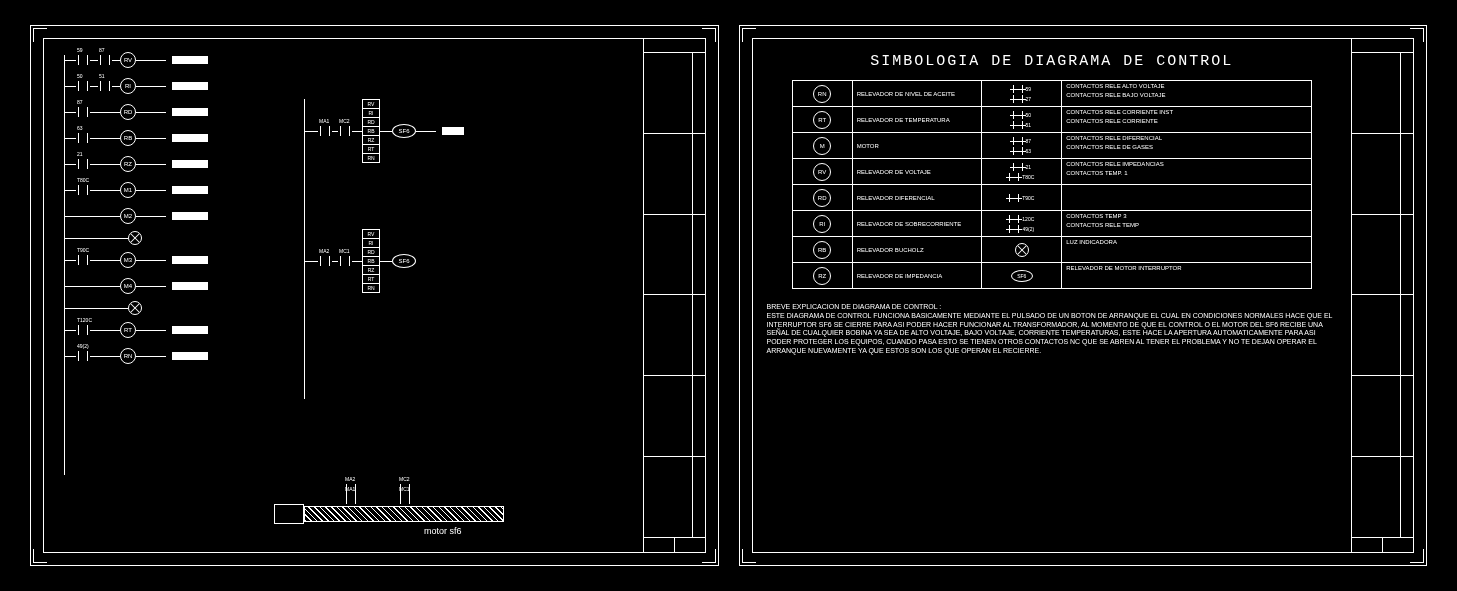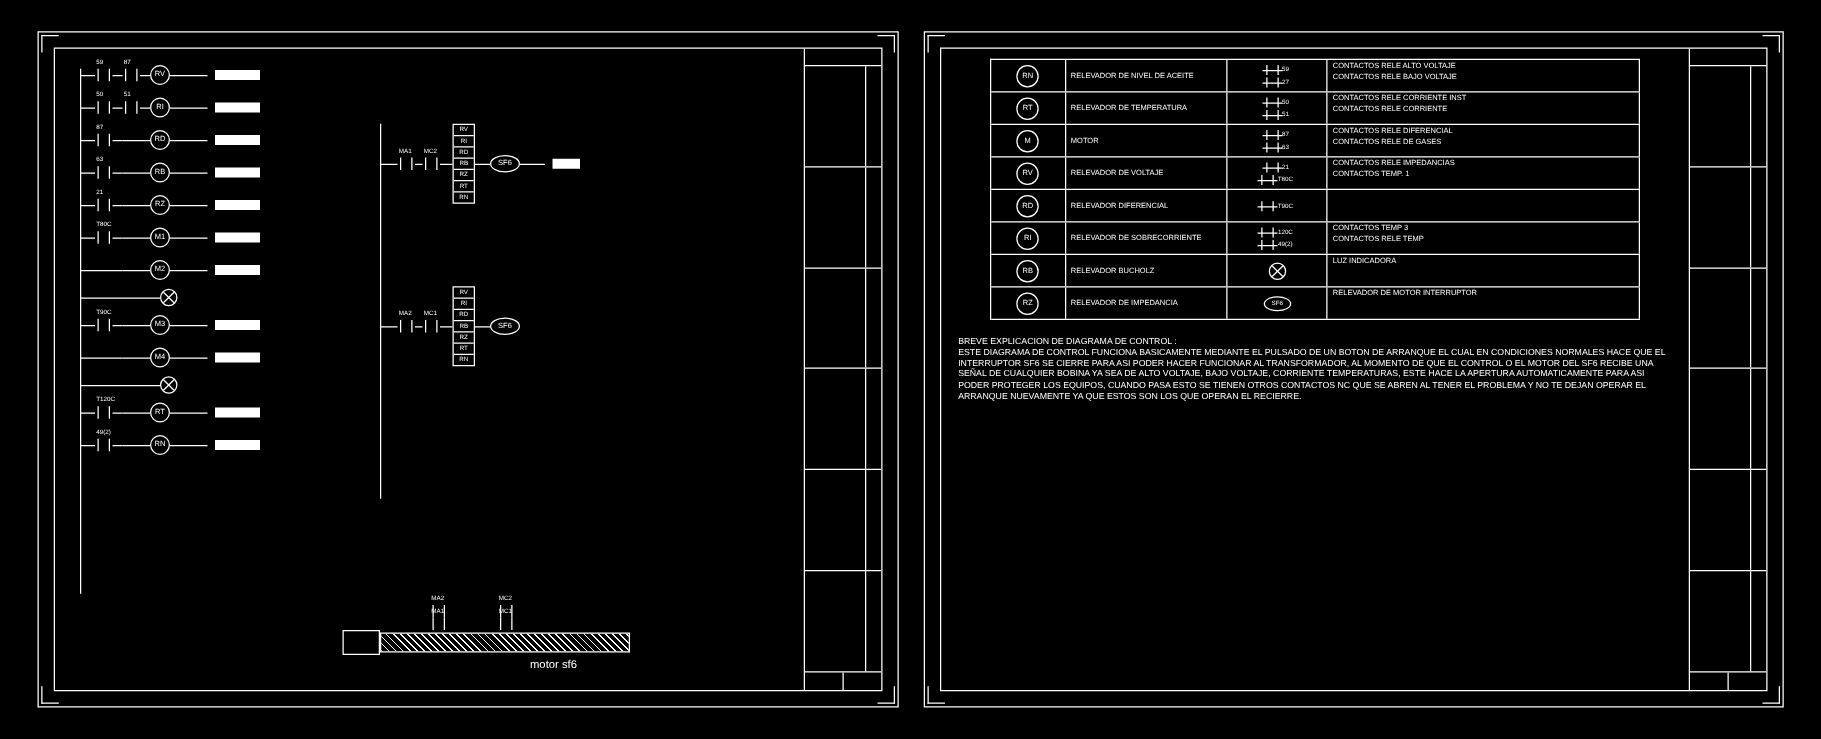--- a/index.html
+++ b/index.html
@@ -481,20 +481,21 @@
   </div>
 </div>
 
 <div class="sheet">
   <span class="corner tl"></span>
     <span class="corner tr"></span>
     <span class="corner bl"></span>
     <span class="corner br"></span>
   <div class="inner">
     <div class="drawing-area">
+      <div class="title">SIMBOLOGIA DE DIAGRAMA DE CONTROL</div>
       <div class="legend" id="legend">
           <div class="legend-row">
             <div class="lc lc1">
               <div class="coil" style="width:18px;height:18px;font-size:6px">RN</div>
             </div>
             <div class="lc lc2">RELEVADOR DE NIVEL DE ACEITE</div>
             <div class="lc lc3">
               <div style="display:flex;align-items:center;gap:3px">
                 <div class="mini-contact"></div>
                 <span class="mc-lbl">59</span>

